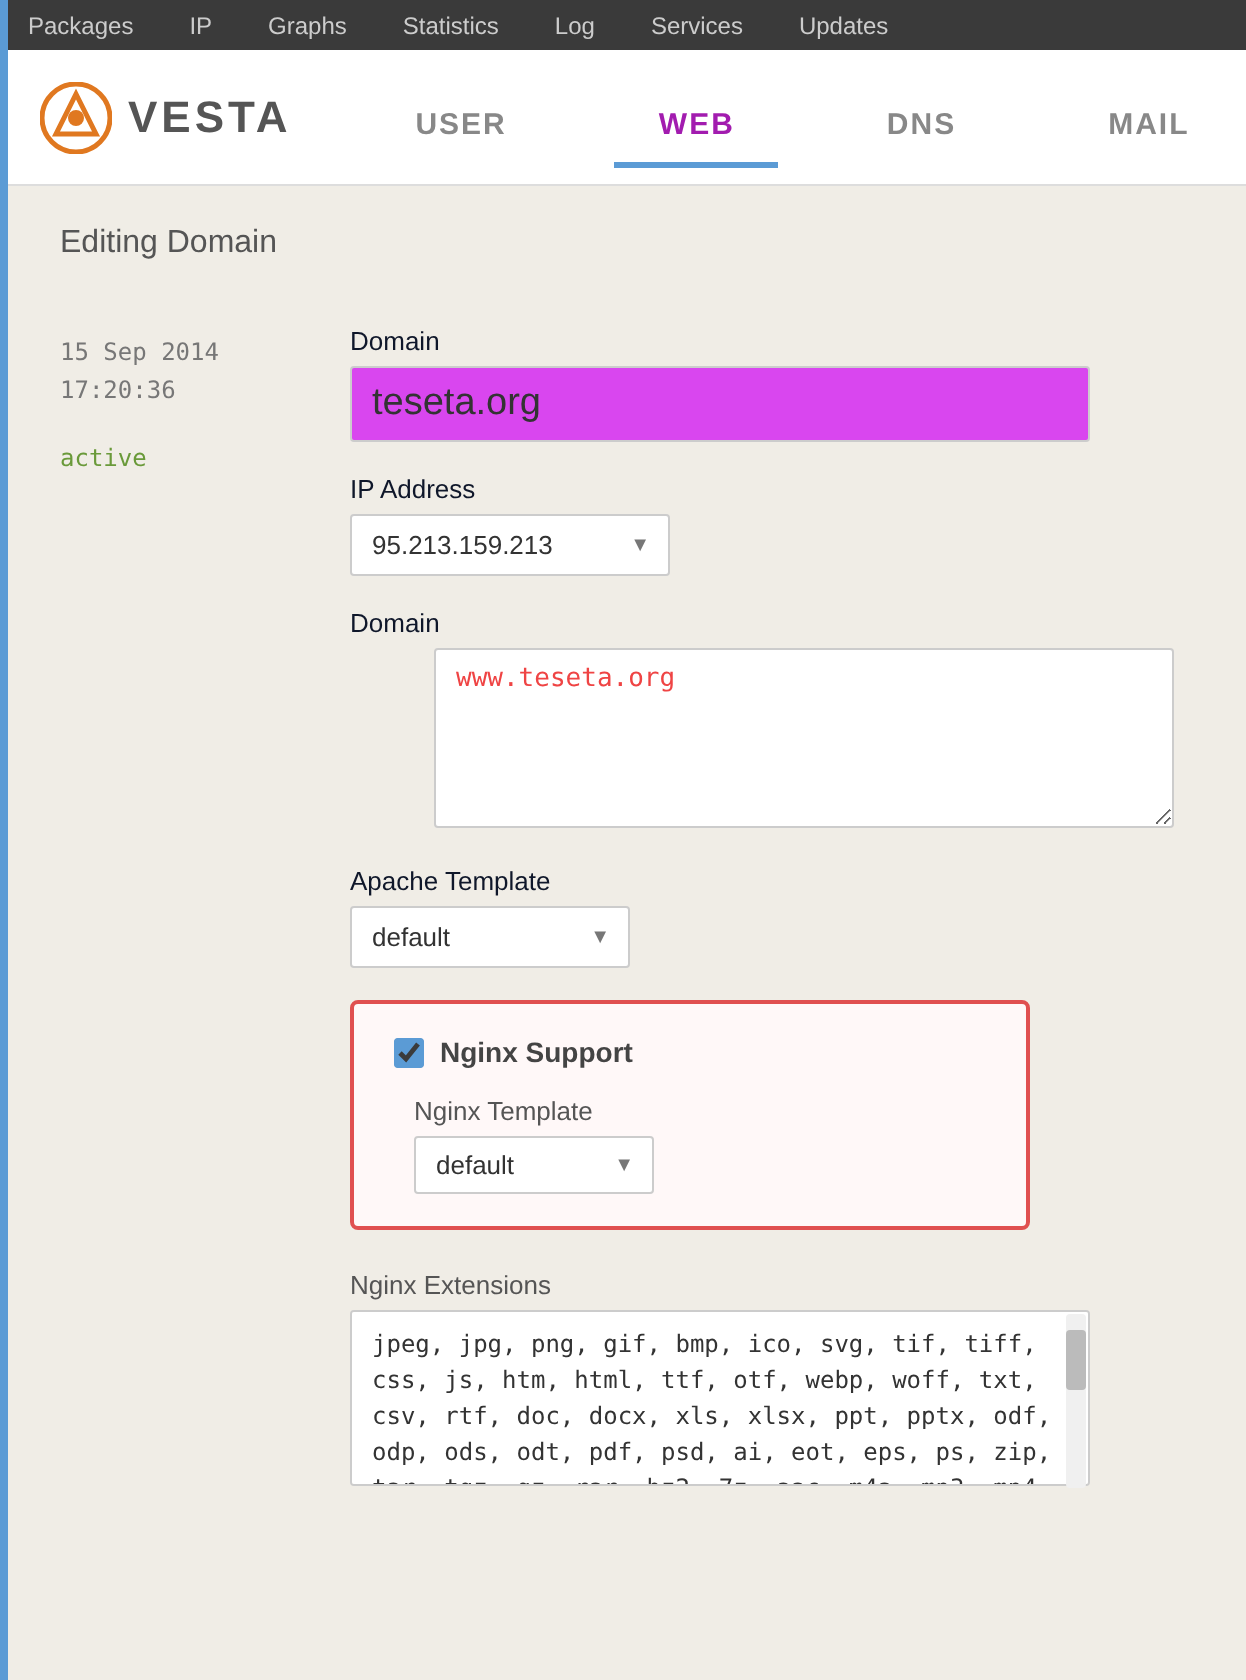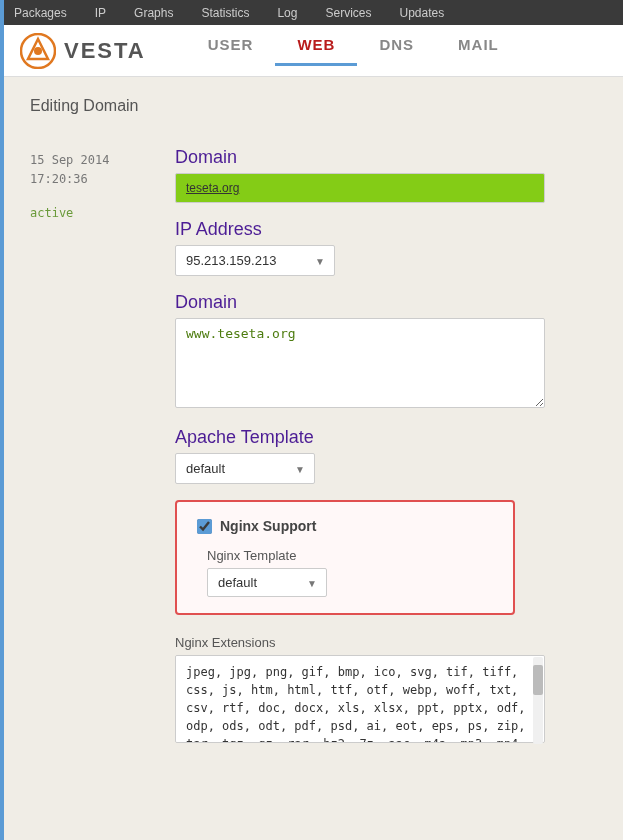--- a/index.html
+++ b/index.html
@@ -28,21 +28,21 @@
       text-decoration: none;
     }
 
     
     .brand-bar {
       background: #fff;
       border-bottom: 1px solid #ddd;
       display: flex;
       align-items: center;
       padding: 8px 20px;
-      height: 52px;
+      height: 68px;
     }
     .logo-area {
       display: flex;
       align-items: center;
       margin-right: 40px;
     }
     .logo-icon {
       width: 36px;
       height: 36px;
       margin-right: 8px;
@@ -50,39 +50,40 @@
     .logo-text {
       font-size: 22px;
       font-weight: bold;
       color: #555;
       letter-spacing: 2px;
     }
 
     
     .main-nav {
       display: flex;
-      align-items: center;
+      align-items: flex-end;
       flex: 1;
       height: 100%;
+      gap: 32px;
     }
     .main-nav-item {
       display: flex;
       align-items: flex-end;
       padding: 0 22px 10px;
       font-size: 15px;
       font-weight: bold;
       color: #888;
       cursor: pointer;
       text-transform: uppercase;
       letter-spacing: 1px;
       border-bottom: 3px solid transparent;
       text-decoration: none;
     }
     .main-nav-item.active {
-      color: #b91c1c;
+      color: #a21caf;
       border-bottom: 3px solid #5b9bd5;
     }
 
     
     .page-content {
       padding: 20px 30px;
     }
 
     .page-title {
       font-size: 16px;
@@ -116,35 +117,34 @@
     }
 
     .form-col {
       flex: 1;
     }
     .form-group {
       margin-bottom: 16px;
     }
     .form-label {
       display: block;
-      font-size: 18px;
-      color: #4c1d95;
+      font-size: 13px;
+      color: #0f172a;
       margin-bottom: 5px;
     }
     .form-input {
       width: 100%;
       max-width: 370px;
       padding: 7px 10px;
       border: 1px solid #ccc;
-      background: #84cc16;
-      font-size: 12px;
+      background: #d946ef;
+      font-size: 19px;
       color: #333;
       border-radius: 2px;
       outline: none;
-      text-decoration: underline;
     }
 
     .form-select-wrap {
       position: relative;
       display: inline-block;
     }
     .form-select {
       appearance: none;
       -webkit-appearance: none;
       padding: 7px 30px 7px 10px;
@@ -168,24 +168,25 @@
     }
 
     .form-textarea {
       width: 100%;
       max-width: 370px;
       height: 90px;
       padding: 7px 10px;
       border: 1px solid #ccc;
       background: #fff;
       font-size: 13px;
-      color: #4d7c0f;
+      color: #ef4444;
       border-radius: 2px;
       resize: vertical;
       outline: none;
+      margin-left: 42px;
     }
 
     
     .nginx-box {
       border: 2px solid #e05050;
       border-radius: 4px;
       padding: 16px 20px;
       margin-bottom: 16px;
       max-width: 340px;
       background: #fff8f8;

